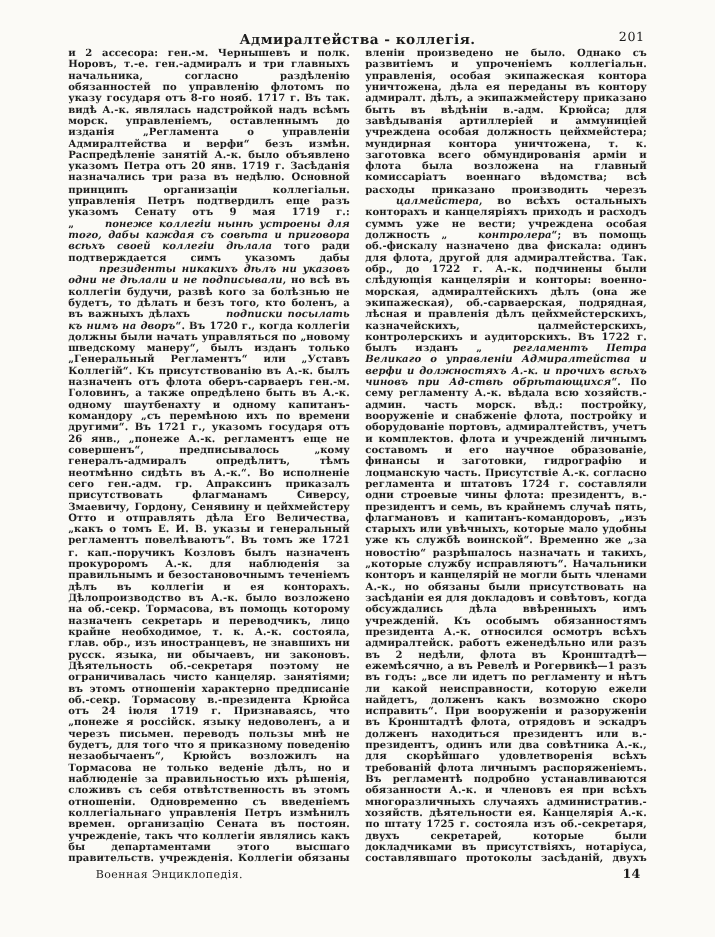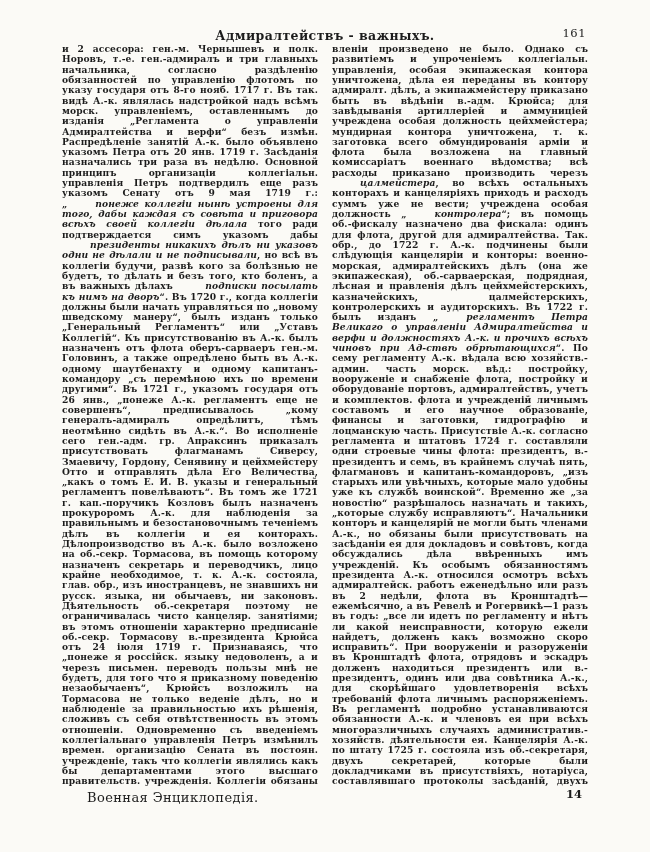--- a/index.html
+++ b/index.html
@@ -52,38 +52,38 @@
   }
   .col span.it { font-style: italic; padding-left: 28px; }
   .footer {
     position: absolute;
     left: 62px; right: 62px;
     top: 787px; height: 14px;
   }
   .imprint {
     position: absolute;
     left: 25px; top: 3px;
-    font-size: 13px;
+    font-size: 10px;
     letter-spacing: 0.4px;
   }
   .signature {
     position: absolute;
     right: 6px; top: 0;
     font-size: 11.5px;
     font-weight: bold;
   }
 </style>
 </head>
 <body>
 
 <div class="page">
 
   <div class="header">
-    <span class="running-title">Адмиралтействъ - важныхъ.</span>
-    <span class="page-number">161</span>
+    <span class="running-title">Адмиралтейства - коллегія.</span>
+    <span class="page-number">201</span>
   </div>
 
   <div class="columns">
     <div class="col"><span>и 2 ассесора: ген.-м. Чернышевъ и полк. Норовъ, т.-е. ген.-адмиралъ и три главныхъ начальника, согласно раздѣленію обязанностей по управленію флотомъ по указу государя отъ 8-го нояб. 1717 г. Въ так. видѣ А.-к. являлась надстройкой надъ всѣмъ морск. управленіемъ, оставленнымъ до изданія „Регламента о управленіи Адмиралтейства и верфи“ безъ измѣн. Распредѣленіе занятій А.-к. было объявлено указомъ Петра отъ 20 янв. 1719 г. Засѣданія назначались три раза въ недѣлю. Основной принципъ организаціи коллегіальн. управленія Петръ подтвердилъ еще разъ указомъ Сенату отъ 9 мая 1719 г.: „</span><span class="it">понеже коллегіи нынѣ устроены для того, дабы каждая съ совѣта и приговора всѣхъ своей коллегіи дѣлала</span><span> того ради подтверждается симъ указомъ дабы </span><span class="it">президенты никакихъ дѣлъ ни указовъ одни не дѣлали и не подписывали</span><span>, но всѣ въ коллегіи будучи, развѣ кого за болѣзнью не будетъ, то дѣлать и безъ того, кто боленъ, а въ важныхъ дѣлахъ </span><span class="it">подписки посылать къ нимъ на дворъ</span><span>“. Въ 1720 г., когда коллегіи должны были начать управляться по „новому шведскому манеру“, былъ изданъ только „Генеральный Регламентъ“ или „Уставъ Коллегій“. Къ присутствованію въ А.-к. былъ назначенъ отъ флота оберъ-сарваеръ ген.-м. Головинъ, а также опредѣлено быть въ А.-к. одному шаутбенахту и одному капитанъ-командору „съ перемѣною ихъ по времени другими“. Въ 1721 г., указомъ государя отъ 26 янв., „понеже А.-к. регламентъ еще не совершенъ“, предписывалось „кому генералъ-адмиралъ опредѣлитъ, тѣмъ неотмѣнно сидѣть въ А.-к.“. Во исполненіе сего ген.-адм. гр. Апраксинъ приказалъ присутствовать флагманамъ Сиверсу, Змаевичу, Гордону, Сенявину и цейхмейстеру Отто и отправлять дѣла Его Величества, „какъ о томъ Е. И. В. указы и генеральный регламентъ повелѣваютъ“. Въ томъ же 1721 г. кап.-поручикъ Козловъ былъ назначенъ прокуроромъ А.-к. для наблюденія за правильнымъ и безостановочнымъ теченіемъ дѣлъ въ коллегіи и ея конторахъ. Дѣлопроизводство въ А.-к. было возложено на об.-секр. Тормасова, въ помощь которому назначенъ секретарь и переводчикъ, лицо крайне необходимое, т. к. А.-к. состояла, глав. обр., изъ иностранцевъ, не знавшихъ ни русск. языка, ни обычаевъ, ни законовъ. Дѣятельность об.-секретаря поэтому не ограничивалась чисто канцеляр. занятіями; въ этомъ отношеніи характерно предписаніе об.-секр. Тормасову в.-президента Крюйса отъ 24 іюля 1719 г. Признаваясь, что „понеже я россійск. языку недоволенъ, а и черезъ письмен. переводъ пользы мнѣ не будетъ, для того что я приказному поведенію незаобычаенъ“, Крюйсъ возложилъ на Тормасова не только веденіе дѣлъ, но и наблюденіе за правильностью ихъ рѣшенія, сложивъ съ себя отвѣтственность въ этомъ отношеніи. Одновременно съ введеніемъ коллегіальнаго управленія Петръ измѣнилъ времен. организацію Сената въ постоян. учрежденіе, такъ что коллегіи являлись какъ бы департаментами этого высшаго правительств. учрежденія. Коллегіи обязаны были рапортовать Сенату о полученіи каждаго его указа и исполненіи ихъ, въ установлен. сроки представлять вѣдомости доходовъ и расходовъ и безъ указовъ его не производить никакихъ расходовъ, не положенныхъ штатами. Ко времени первоначальнаго образованія А.-к. никакихъ измѣненій въ подвѣдомств-мъ ей упра-</span></div>
     <div class="col"><span>вленіи произведено не было. Однако съ развитіемъ и упроченіемъ коллегіальн. управленія, особая экипажеская контора уничтожена, дѣла ея переданы въ контору адмиралт. дѣлъ, а экипажмейстеру приказано быть въ вѣдѣніи в.-адм. Крюйса; для завѣдыванія артиллеріей и аммуниціей учреждена особая должность цейхмейстера; мундирная контора уничтожена, т. к. заготовка всего обмундированія арміи и флота была возложена на главный комиссаріатъ военнаго вѣдомства; всѣ расходы приказано производить черезъ </span><span class="it">цалмейстера</span><span>, во всѣхъ остальныхъ конторахъ и канцеляріяхъ приходъ и расходъ суммъ уже не вести; учреждена особая должность „</span><span class="it">контролера</span><span>“; въ помощь об.-фискалу назначено два фискала: одинъ для флота, другой для адмиралтейства. Так. обр., до 1722 г. А.-к. подчинены были слѣдующія канцеляріи и конторы: военно-морская, адмиралтейскихъ дѣлъ (она же экипажеская), об.-сарваерская, подрядная, лѣсная и правленія дѣлъ цейхмейстерскихъ, казначейскихъ, цалмейстерскихъ, контролерскихъ и аудиторскихъ. Въ 1722 г. былъ изданъ „</span><span class="it">регламентъ Петра Великаго о управленіи Адмиралтейства и верфи и должностяхъ А.-к. и прочихъ всѣхъ чиновъ при Ад-ствѣ обрѣтающихся</span><span>“. По сему регламенту А.-к. вѣдала всю хозяйств.-админ. часть морск. вѣд.: постройку, вооруженіе и снабженіе флота, постройку и оборудованіе портовъ, адмиралтействъ, учетъ и комплектов. флота и учрежденій личнымъ составомъ и его научное образованіе, финансы и заготовки, гидрографію и лоцманскую часть. Присутствіе А.-к. согласно регламента и штатовъ 1724 г. составляли одни строевые чины флота: президентъ, в.-президентъ и семь, въ крайнемъ случаѣ пять, флагмановъ и капитанъ-командоровъ, „изъ старыхъ или увѣчныхъ, которые мало удобны уже къ службѣ воинской“. Временно же „за новостію“ разрѣшалось назначать и такихъ, „которые службу исправляютъ“. Начальники конторъ и канцелярій не могли быть членами А.-к., но обязаны были присутствовать на засѣданіи ея для докладовъ и совѣтовъ, когда обсуждались дѣла ввѣренныхъ имъ учрежденій. Къ особымъ обязанностямъ президента А.-к. относился осмотръ всѣхъ адмиралтейск. работъ еженедѣльно или разъ въ 2 недѣли, флота въ Кронштадтѣ—ежемѣсячно, а въ Ревелѣ и Рогервикѣ—1 разъ въ годъ: „все ли идетъ по регламенту и нѣтъ ли какой неисправности, которую ежели найдетъ, долженъ какъ возможно скоро исправить“. При вооруженіи и разоруженіи въ Кронштадтѣ флота, отрядовъ и эскадръ долженъ находиться президентъ или в.-президентъ, одинъ или два совѣтника А.-к., для скорѣйшаго удовлетворенія всѣхъ требованій флота личнымъ распоряженіемъ. Въ регламентѣ подробно устанавливаются обязанности А.-к. и членовъ ея при всѣхъ многоразличныхъ случаяхъ административ.-хозяйств. дѣятельности ея. Канцелярія А.-к. по штату 1725 г. состояла изъ об.-секретаря, двухъ секретарей, которые были докладчиками въ присутствіяхъ, нотаріуса, составлявшаго протоколы засѣданій, двухъ переводчиковъ, регистратора, архиваріуса и канцелярскихъ служителей трехъ разрядовъ: канцеляристовъ, подканцеляристовъ и копіистовъ. На канцеляріи А.-к., кромѣ дѣлопроизводства по рѣшенію дѣлъ, поступавшихъ изъ конторъ и отъ флота, лежали еще особыя обязанности „по дѣламъ секретнымъ“ (т.-е. военной подготовки), по производству всѣхъ чиновъ</span></div>
   </div>
 
   <div class="footer">
     <span class="imprint">Военная Энциклопедія.</span>
     <span class="signature">14</span>

